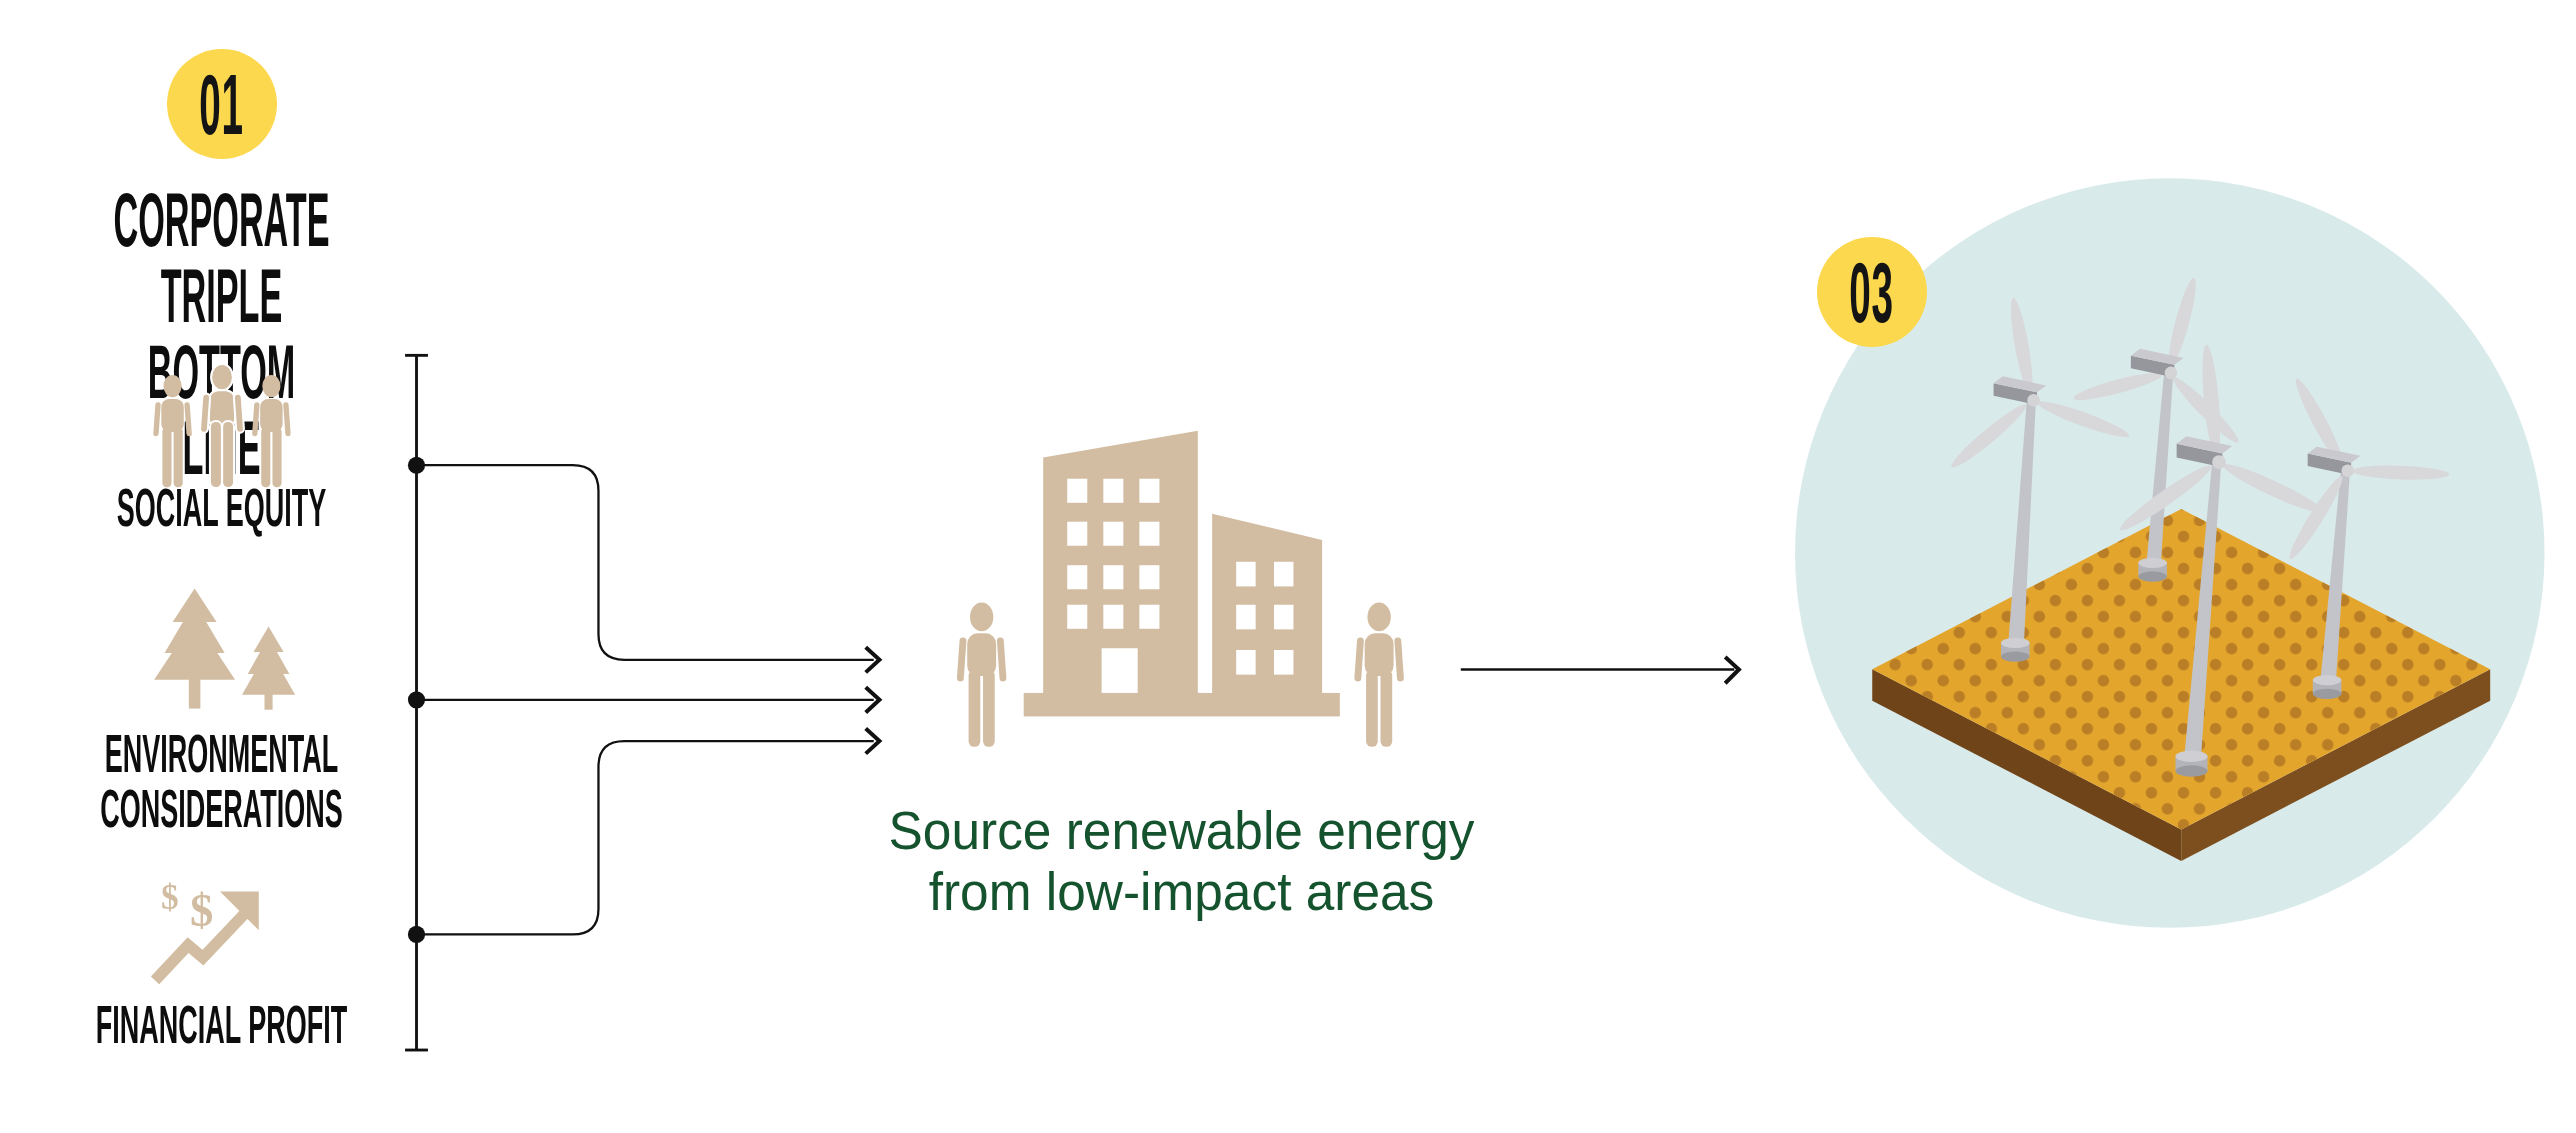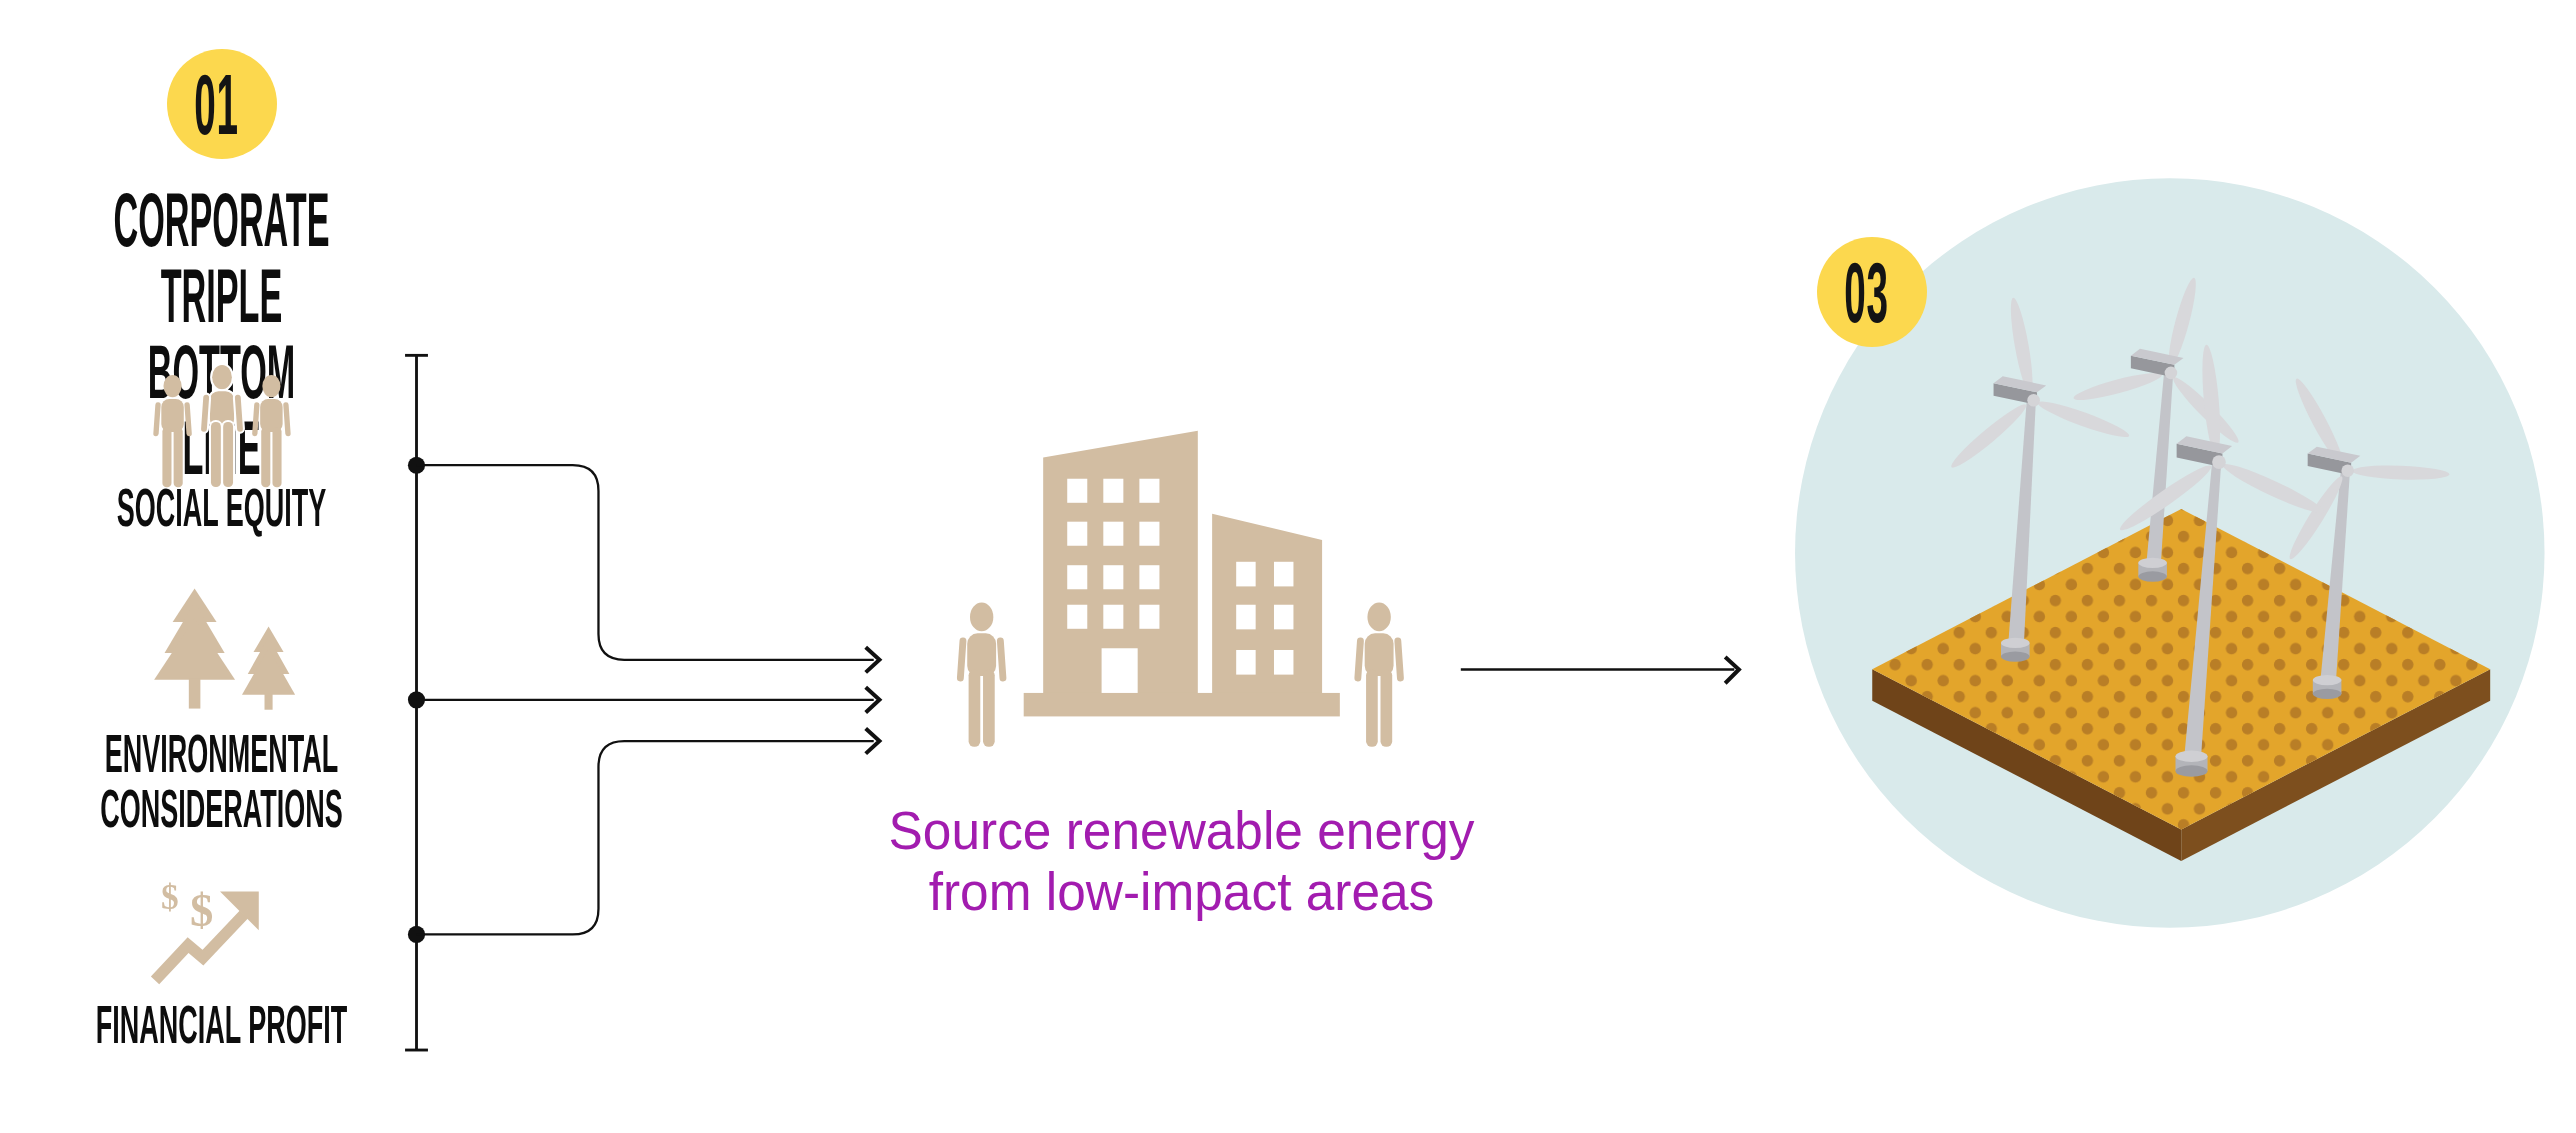--- a/index.html
+++ b/index.html
@@ -1,33 +1,33 @@
 <!DOCTYPE html>
 <html style="--badge-yellow: #fcd84e; --icon-tan: #d2bda2; --text-black: #0d0d0d; --line-black: #111111; --circle-bg: #d9eaeb; --platform-top: #e3a52b; --platform-dot: #b97e26; --platform-side-left: #6f4419; --platform-side-right: #7d4f1e;font-size:9.2px"><head>
 <meta charset="utf-8">
 <style>
   html,body{margin:0;padding:0;background:#ffffff;}
   body{width:2576px;height:1133px;position:relative;font-family:"Liberation Sans",sans-serif;}
   .canvas{position:absolute;left:0;top:0;width:2576px;height:1133px;overflow:hidden;background:#fff;}
   .abs{position:absolute;}
   
   .badge{width:110px;height:110px;border-radius:50%;background:var(--badge-yellow,#fcd84e);
-         display:flex;align-items:center;}
+         display:flex;align-items:center;justify-content:center;}
   .badge .num{font-weight:700;font-size:86px;color:#141414;transform:scaleX(.45);letter-spacing:1.7px;line-height:1;}
   
   .hd{color:#0d0d0d;font-weight:700;text-align:center;}
   .hd>span{display:block;white-space:pre-line;transform-origin:50% 50%;}
   .title1{font-size:76px;line-height:1.0;}
   .title1>span{transform:scaleX(.45);}
   .label{font-size:54px;line-height:1.02;}
   .label>span{transform:scaleX(.5);}
   .title2{font-size:65px;line-height:1.0;}
   .title2>span{transform:scaleX(.5);}
   
-  .caption{font-size:53px;line-height:1.16;color:#a21caf;text-align:center;font-weight:400;}
+  .caption{font-size:53px;line-height:1.16;color:#14532d;text-align:center;font-weight:400;}
   .caption>span{display:block;white-space:pre-line;transform:scaleX(.97);transform-origin:50% 50%;}
   
   svg{display:block;overflow:visible;}
   .ln{stroke:#111111;fill:none;}
   .tan{fill:var(--icon-tan,#d2bda2);}
   .halo{stroke:#ffffff;stroke-width:7;paint-order:stroke;}
   .win{fill:#ffffff;}
   .ptop{fill:var(--platform-top,#e3a52b);}
   .pdot{fill:var(--platform-dot,#b97e26);}
   .pl{fill:var(--platform-side-left,#6f4419);}

